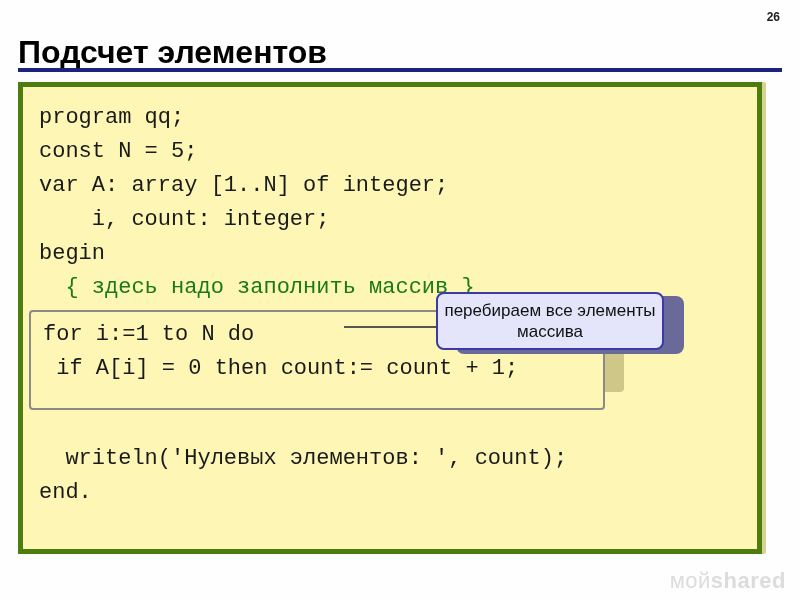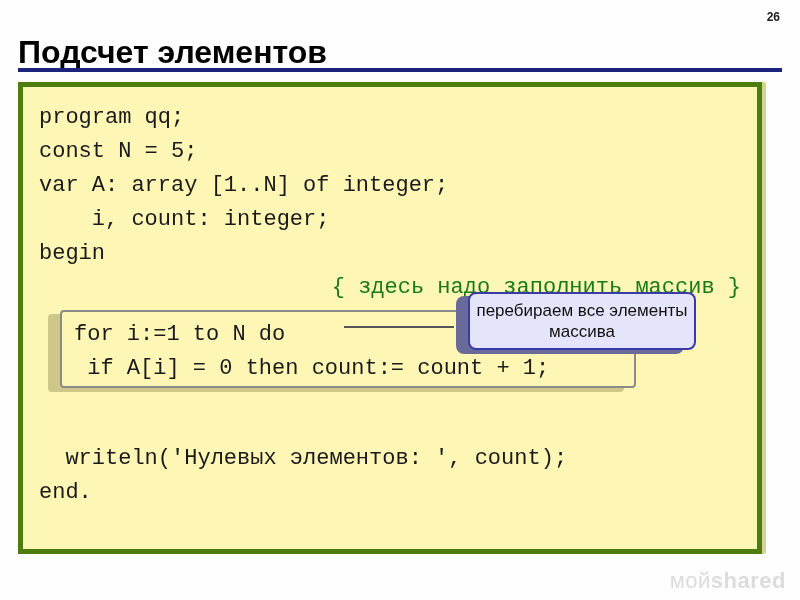--- a/index.html
+++ b/index.html
@@ -52,36 +52,36 @@
     height: 472px;
     background: #fdf6b5;
     border: 5px solid #4d7c0f;
     padding: 14px 16px;
     font-family: "Courier New", monospace;
     font-size: 22px;
     line-height: 1.55;
     color: #1a1a1a;
   }
   .code-line { white-space: pre; }
-  .comment { color: #1a7a1a; text-align: right; }
+  .comment { color: #1a7a1a; }
   .inner-shadow {
     position: absolute;
     top: 314px;
     left: 48px;
     width: 576px;
     height: 78px;
     background: #cfc788;
     border-radius: 4px;
   }
   .inner-box {
     position: absolute;
     top: 310px;
-    left: 60px;
+    left: 29px;
     width: 576px;
-    height: 78px;
+    height: 100px;
     background: #fdf6b5;
     border: 2px solid #8a8a8a;
     border-radius: 4px;
     padding: 6px 12px;
     font-family: "Courier New", monospace;
     font-size: 22px;
     line-height: 1.55;
     color: #1a1a1a;
   }
   .callout-line {
@@ -97,21 +97,21 @@
     top: 296px;
     left: 456px;
     width: 228px;
     height: 58px;
     background: #6a6a9a;
     border-radius: 8px;
   }
   .callout {
     position: absolute;
     top: 292px;
-    left: 468px;
+    left: 436px;
     width: 228px;
     height: 58px;
     background: #e4e4fb;
     border: 2px solid #3a3aa8;
     border-radius: 8px;
     display: flex;
     align-items: center;
     justify-content: center;
     text-align: center;
     font-family: Arial, sans-serif;

